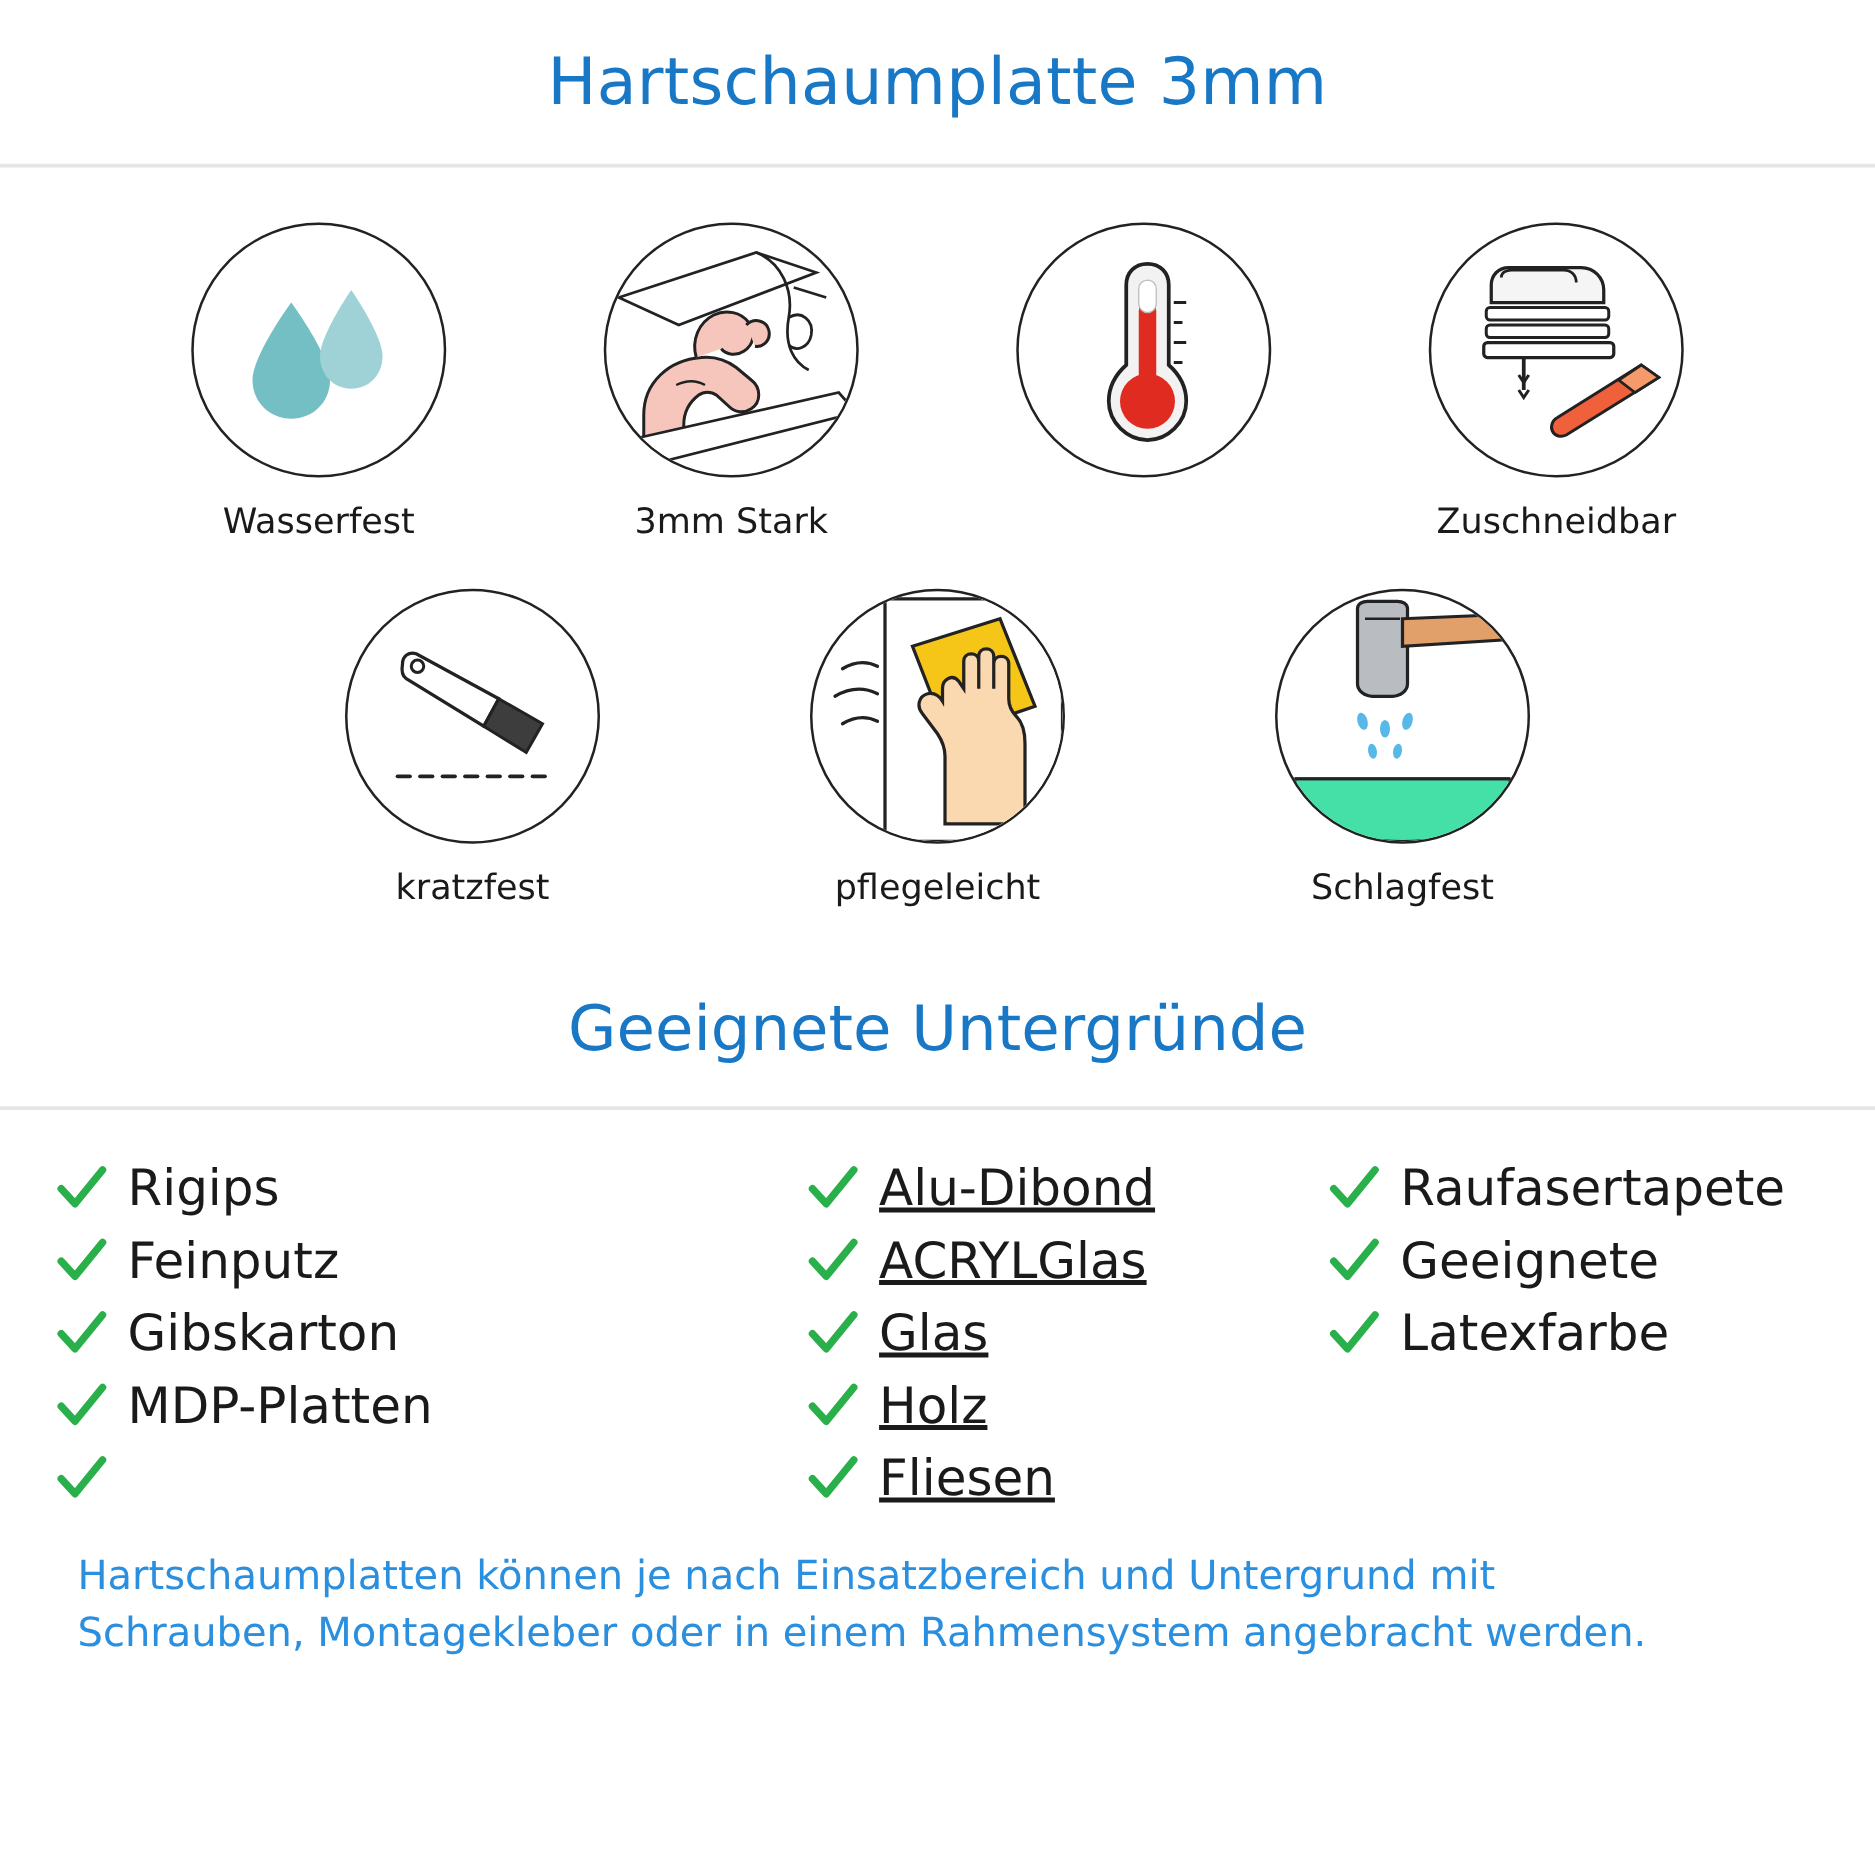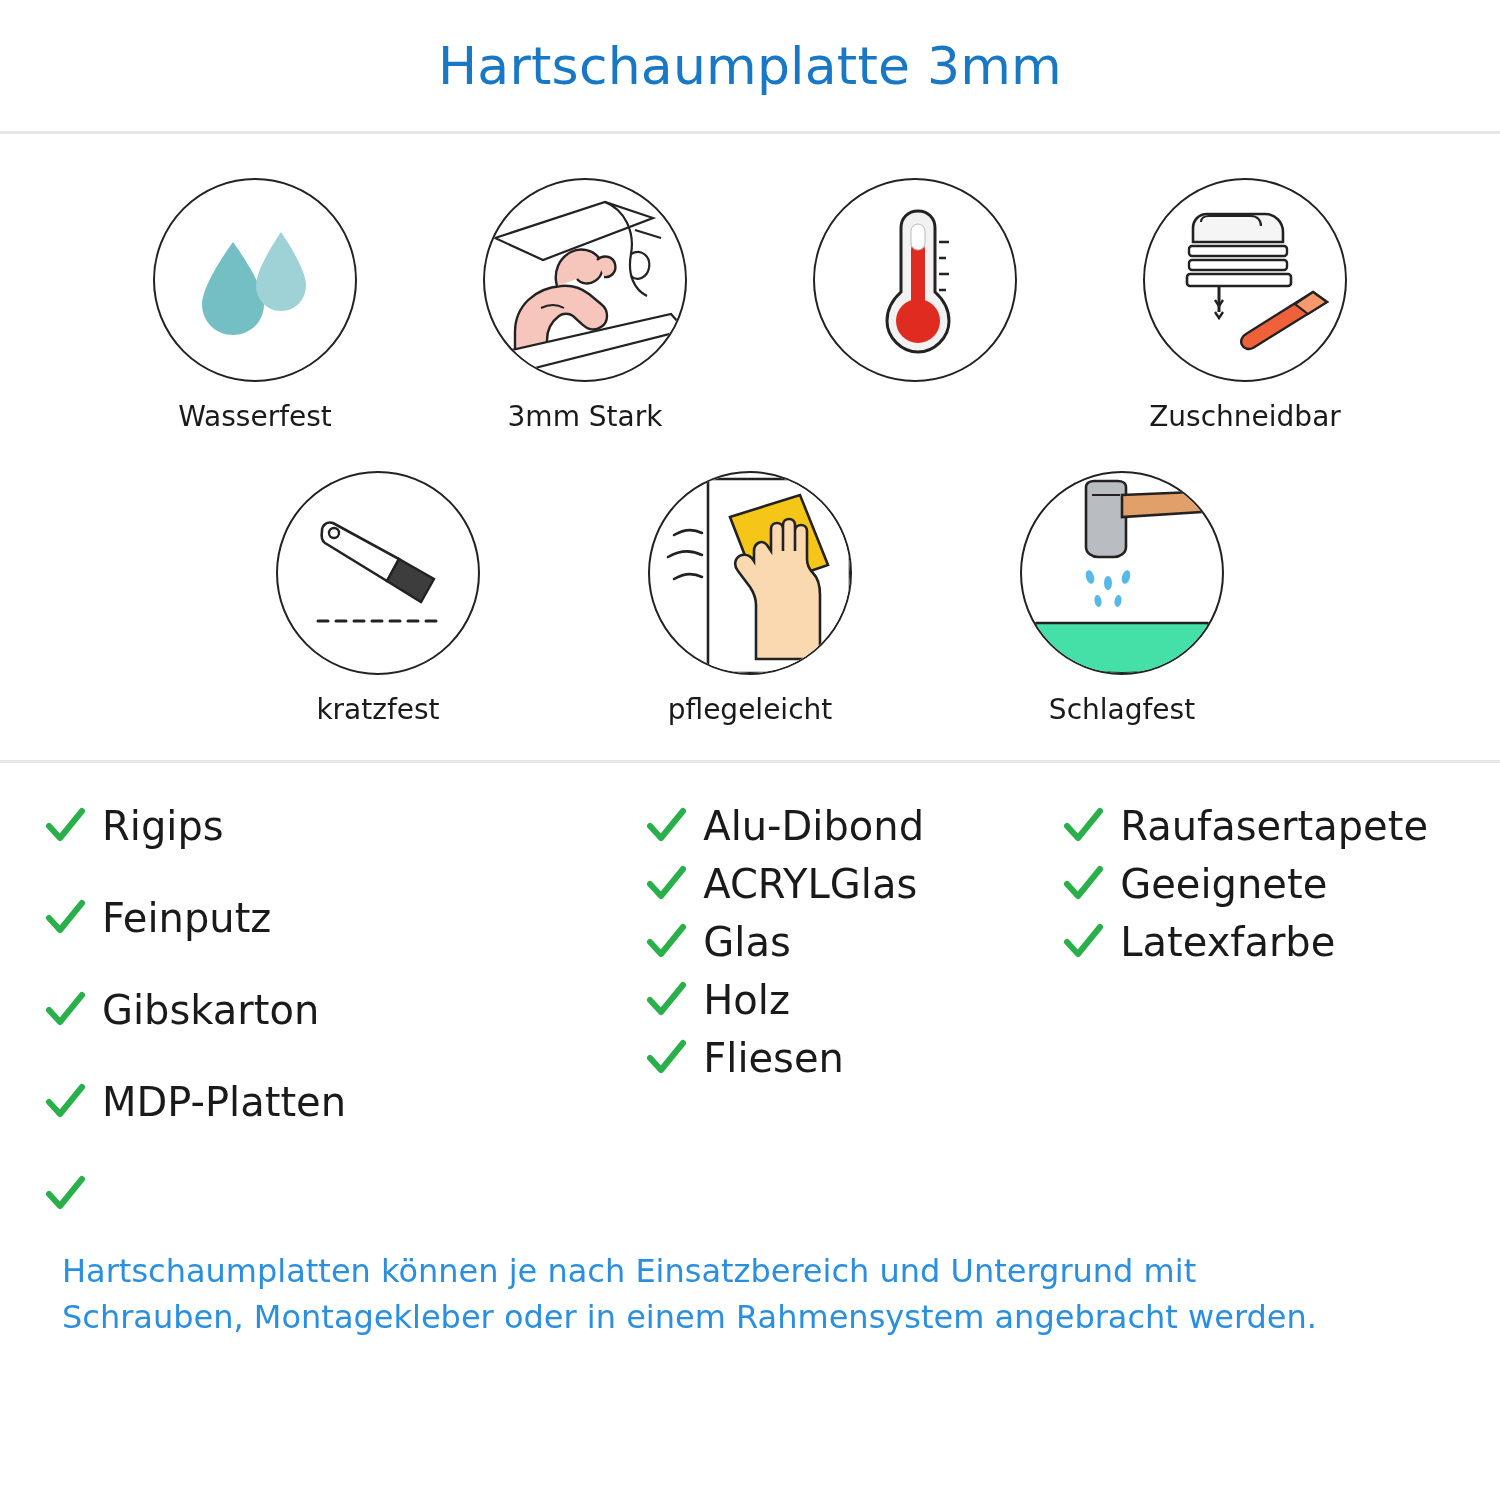--- a/index.html
+++ b/index.html
@@ -94,22 +94,22 @@
     width: 100%;
   }
 
   
   .lists {
     display: flex;
     padding: 34px 44px 0 44px;
     box-sizing: border-box;
   }
   .col { display: flex; flex-direction: column; }
-  .col1 { width: 620px; gap: 34px; }
-  .col2 { width: 430px; }
+  .col1 { width: 620px; }
+  .col2 { width: 430px; text-decoration: underline; }
   .col3 { width: 406px; }
   .li {
     display: flex;
     align-items: center;
     height: 58px;
     font-size: 40px;
     color: #1a1a1a;
     white-space: nowrap;
   }
   .check {
@@ -270,20 +270,21 @@
             <path d="M14 150 L186 150 L186 162 C186 186 150 200 100 200 C50 200 14 186 14 162 Z" fill="#44e0a8" stroke="#222" stroke-width="2.2"></path>
             <path d="M14 150 L186 150" stroke="#222" stroke-width="2.4"></path>
           </svg>
         </div>
         <div class="feat-label">Schlagfest</div>
       </div>
 
     </div>
   </div>
 
+  <div class="subtitle">Geeignete Untergründe</div>
   <div class="hr2"></div>
 
   <div class="lists">
 
     <div class="col col1">
       <div class="li">
         <span class="check">
             <svg width="42" height="42" viewBox="0 0 42 42">
               <path d="M5 21 L16 33 L38 6" fill="none" stroke="#2ab04a" stroke-width="6" stroke-linecap="round" stroke-linejoin="round"></path>
             </svg>

